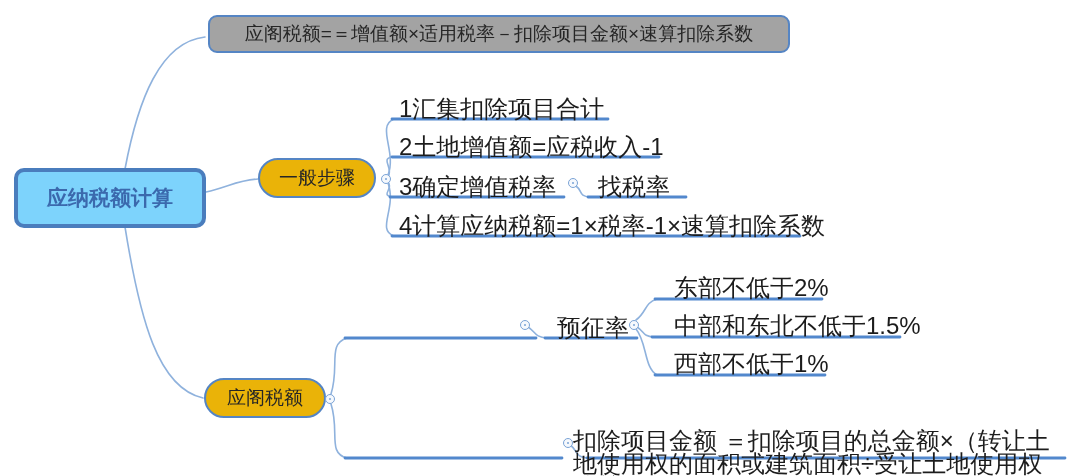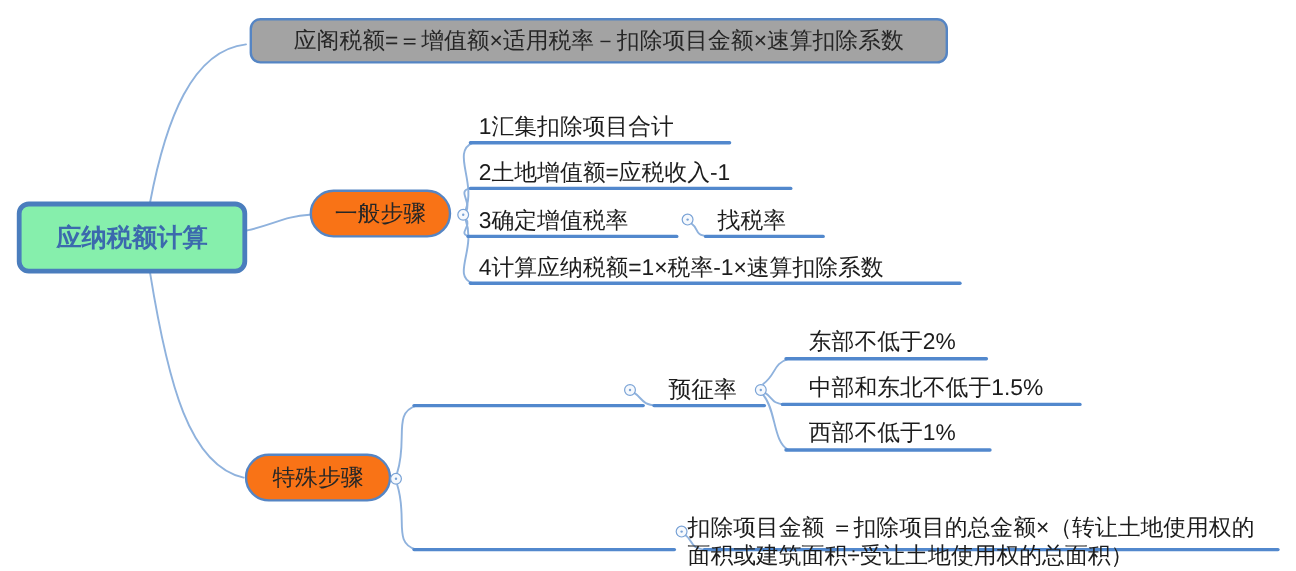--- a/index.html
+++ b/index.html
@@ -9,47 +9,47 @@
     background:#ffffff;
     font-family:"Liberation Sans","DejaVu Sans",sans-serif;
     overflow:hidden;
   }
   svg.links{position:absolute;left:0;top:0;width:1080px;height:476px;}
 
   
   .node-box{
     position:absolute;
     display:flex;align-items:center;justify-content:center;
-    background:#f97316;
+    background:#eab308;
     border:2px solid #5585c4;
     border-radius:20px;
     box-sizing:border-box;
     color:#262626;
     font-size:19px;
     white-space:nowrap;
     cursor:default;
   }
   .root-box{
     left:14px;top:168px;width:192px;height:60px;
     border:4px solid #4a7dbd;border-radius:10px;
     color:#3b69ad;font-weight:bold;font-size:21px;
-    background:#86efac;
+    background:#7dd3fc;
   }
   .formula-box{
     left:208px;top:15px;width:582px;height:38px;
     background:#a3a3a3;border-radius:9px;
   }
   .general-box{left:258px;top:158px;width:118px;height:40px;}
   .special-box{left:204px;top:378px;width:122px;height:40px;}
 
   
   .line-node{
     position:absolute;
     color:#1c1c1c;
-    font-size:19px;
+    font-size:24px;
     white-space:nowrap;
     cursor:default;
   }
   .wrap-node{
     white-space:normal;
     width:478px;
     line-height:23px;
     margin-top:44px;
   }
 
@@ -117,21 +117,21 @@
 
   <div class="node-box formula-box">
     <span>应阁税额=＝增值额×适用税率－扣除项目金额×速算扣除系数</span>
   </div>
 
   <div class="node-box general-box">
     <span>一般步骤</span>
   </div>
 
   <div class="node-box special-box">
-    <span>特殊步骤</span>
+    <span>应阁税额</span>
   </div>
 
   <div class="line-node" style="left:399px;top:93px">1汇集扣除项目合计</div>
   <div class="line-node" style="left:399px;top:131px">2土地增值额=应税收入-1</div>
   <div class="line-node" style="left:399px;top:171px">3确定增值税率</div>
   <div class="line-node" style="left:598px;top:171px">找税率</div>
   <div class="line-node" style="left:399px;top:210px">4计算应纳税额=1×税率-1×速算扣除系数</div>
 
   <div class="line-node" style="left:557px;top:312px">预征率</div>
   <div class="line-node" style="left:674px;top:272px">东部不低于2%</div>

